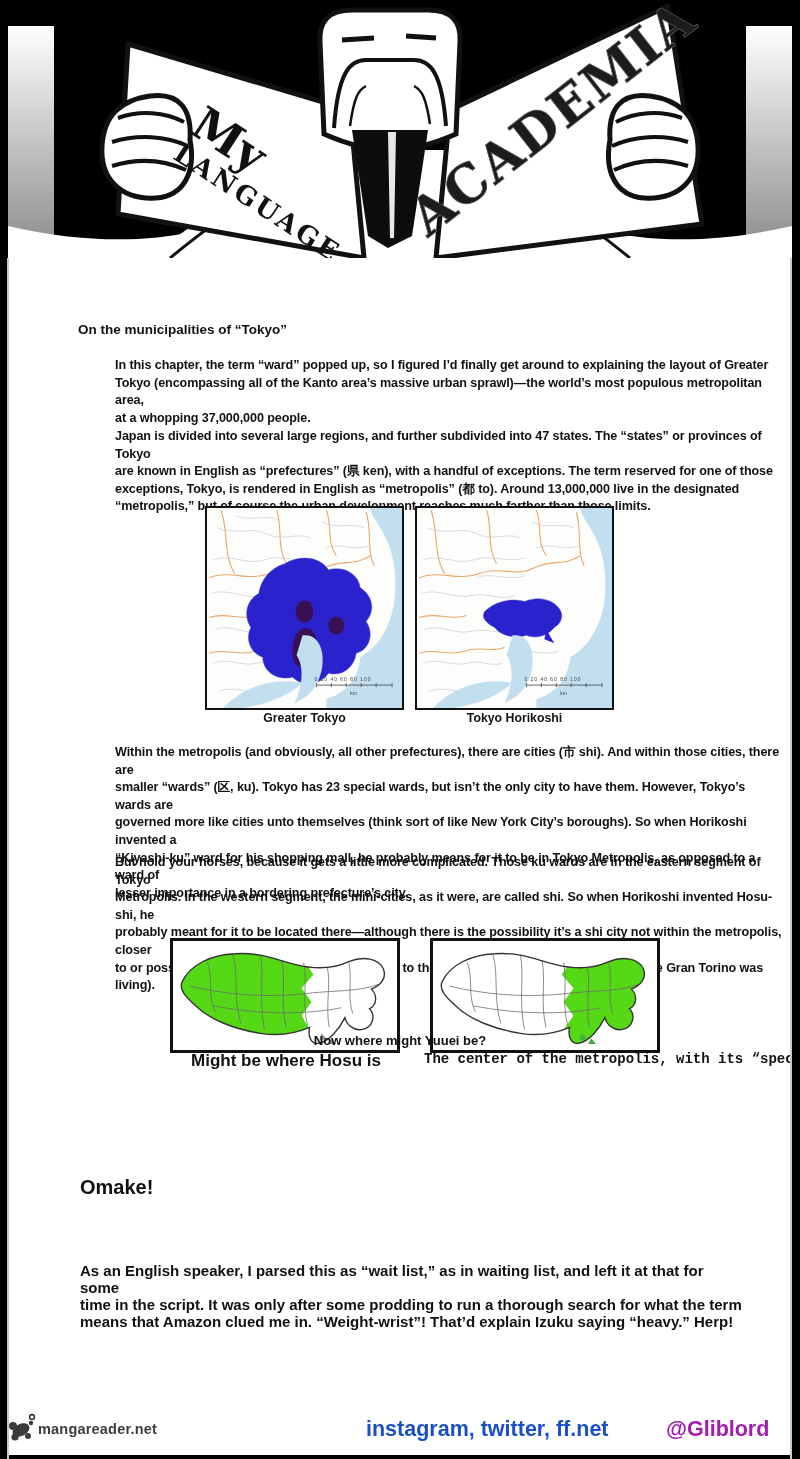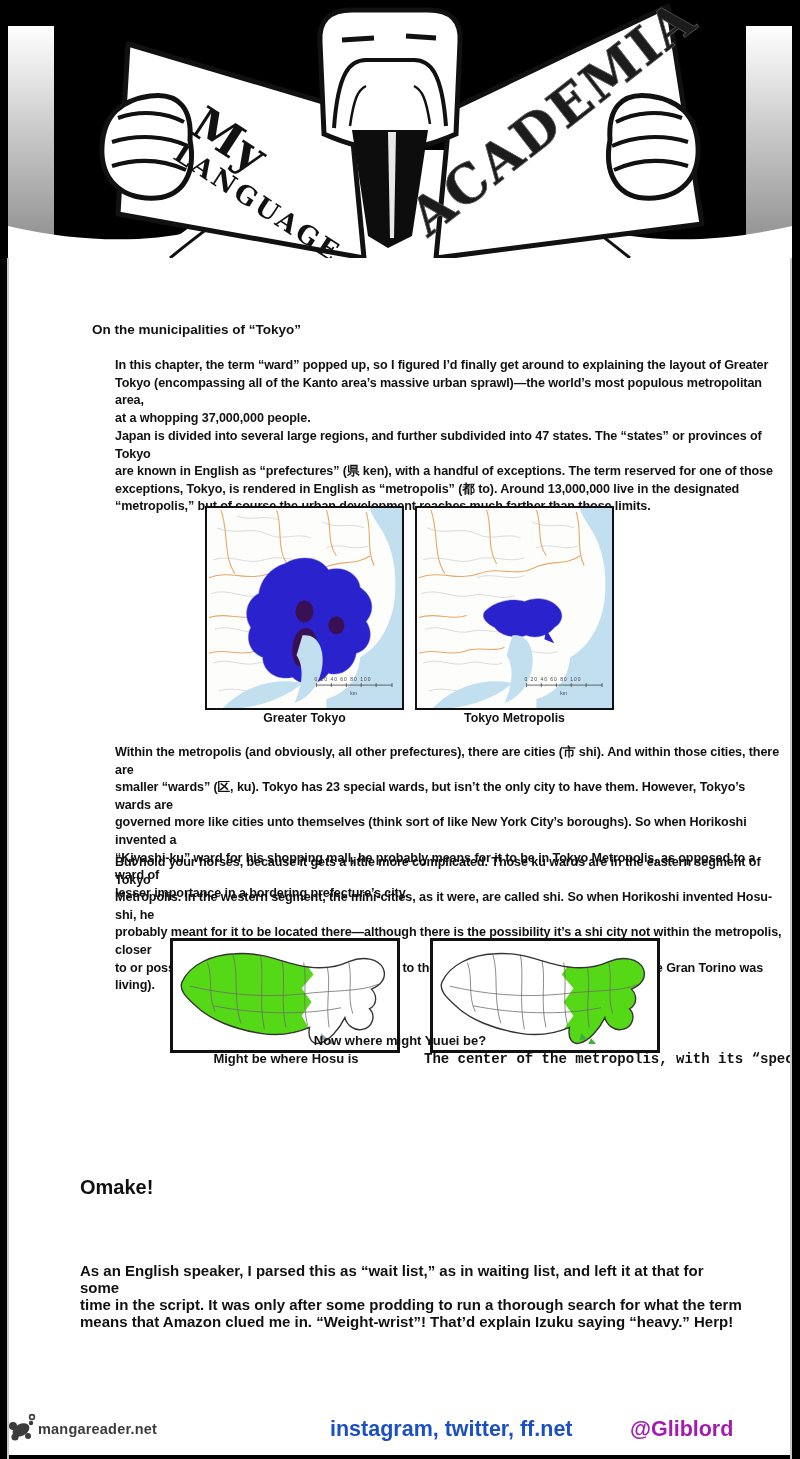--- a/index.html
+++ b/index.html
@@ -10,49 +10,49 @@
   .edge.left{left:0;top:0;width:7px;height:1459px;}
   .edge.right{right:0;top:0;width:8px;height:1459px;}
   .edge.bottom{left:0;bottom:0;width:800px;height:4px;}
   .edge-line{position:absolute;top:258px;width:2px;height:1201px;background:#c9c9c9;z-index:6;}
   .edge-line.l{left:7px}.edge-line.r{right:8px}
   
   .masthead{position:absolute;left:0;top:0;width:800px;height:258px;z-index:2;}
   
   .copy{position:absolute;left:80px;width:668px;font-size:12.6px;font-weight:bold;
         line-height:17.6px;letter-spacing:-0.1px;white-space:pre-line;margin-left:35px;}
-  .heading{position:absolute;left:92px;top:322px;font-size:13.5px;font-weight:bold;text-align:right;}
+  .heading{position:absolute;left:78px;top:322px;font-size:13.5px;font-weight:bold;text-align:right;}
   .p1{top:357px}.p2{top:428px}.p3{top:744px}.p4:{}
   .p4{top:854px}
   
   .mapbox{position:absolute;border:2px solid #111;background:#fff;}
   .mapbox svg{display:block}
   .map1a{left:205px;top:506px;}
   .map1b{left:415px;top:506px;}
   .mapbox2{border-width:3px;}
   .map2a{left:170px;top:938px;}
   .map2b{left:430px;top:938px;}
   .caption{position:absolute;font-size:12.3px;font-weight:bold;z-index:1;}
   .cap1a{left:205px;top:711px;width:199px;text-align:center;}
   .cap1b{left:415px;top:711px;width:199px;text-align:center;}
-  .cap2a{left:170px;top:1051px;width:232px;text-align:center;font-size:13px;}
+  .cap2a{left:170px;top:1051px;width:232px;text-align:center;font-size:17px;}
   .cap2b{left:424px;top:1051px;white-space:nowrap;font-size:14px;font-family:Liberation Mono, monospace;}
   .question{position:absolute;left:0;top:1033px;width:800px;text-align:center;
             font-size:13px;font-weight:bold;}
   
   .omake-head{position:absolute;left:80px;top:1176px;display:flex;align-items:baseline;gap:16px;}
   .omake-title{font-size:20px;font-weight:bold;}
   .omake-sub{font-size:13.5px;font-weight:bold;}
   .phonetic{position:absolute;left:80px;top:1220px;font-size:14px;font-weight:bold;}
   .omake-body{position:absolute;left:80px;top:1262px;width:665px;font-size:15px;
               font-weight:bold;line-height:17px;white-space:pre-line;}
   
   .footer-site{position:absolute;left:8px;top:1410px;display:flex;align-items:center;z-index:7;}
   .footer-site .site-label{font-size:14.5px;font-weight:bold;color:#3c3c3c;letter-spacing:0.2px;}
-  .footer-blue{position:absolute;top:1417px;font-weight:bold;font-size:21.5px;}
+  .footer-blue{position:absolute;top:1417px;font-weight:bold;font-size:21.5px;margin-left:36px;}
   .footer-links{left:330px;}
   .footer-handle{left:630px;}
 </style>
 </head>
 <body>
 
 <div class="page">
 
   <svg class="masthead" viewBox="0 0 800 258" width="800" height="258">
     <defs>
@@ -181,21 +181,21 @@
       <path d="M16,201 C38,178 70,170 96,176 C80,190 58,198 36,201 Z" fill="#c2dff0"></path>
       <g>
         <path d="M110,178 H186 M110,176 v4 M125,176 v4 M140,176 v4 M155,176 v4 M170,176 v4 M186,176 v4" stroke="#444" stroke-width="0.8" fill="none"></path>
         <text x="108" y="174" font-size="5" fill="#444" letter-spacing="1">0   20   40   60   80   100</text>
         <text x="144" y="188" font-size="5" fill="#444">km</text>
       </g>
     </svg>
   </div>
 
   <div class="caption cap1a">Greater Tokyo</div>
-  <div class="caption cap1b">Tokyo Metropolis</div>
+  <div class="caption cap1b">Tokyo Horikoshi</div>
 
   <div class="copy p3">Within the metropolis (and obviously, all other prefectures), there are cities (市  shi). And within those cities, there are
 smaller “wards” (区, ku). Tokyo has 23 special wards, but isn’t the only city to have them. However, Tokyo’s wards are
 governed more like cities unto themselves (think sort of like New York City’s boroughs). So when Horikoshi invented a
 “Kiyashi-ku” ward for his shopping mall, he probably means for it to be in Tokyo Metropolis, as opposed to a ward of
 lesser importance in a bordering prefecture’s city.</div>
   <div class="copy p4">But hold your horses, because it gets a little more complicated. Those ku wards are in the eastern segment of Tokyo
 Metropolis. In the western segment, the mini-cities, as it were, are called shi. So when Horikoshi invented Hosu-shi, he
 probably meant for it to be located there—although there is the possibility it’s a shi city not within the metropolis, closer
 to or possibly even within Yamanashi prefecture to the west (the much more rural area where Gran Torino was living).</div>

